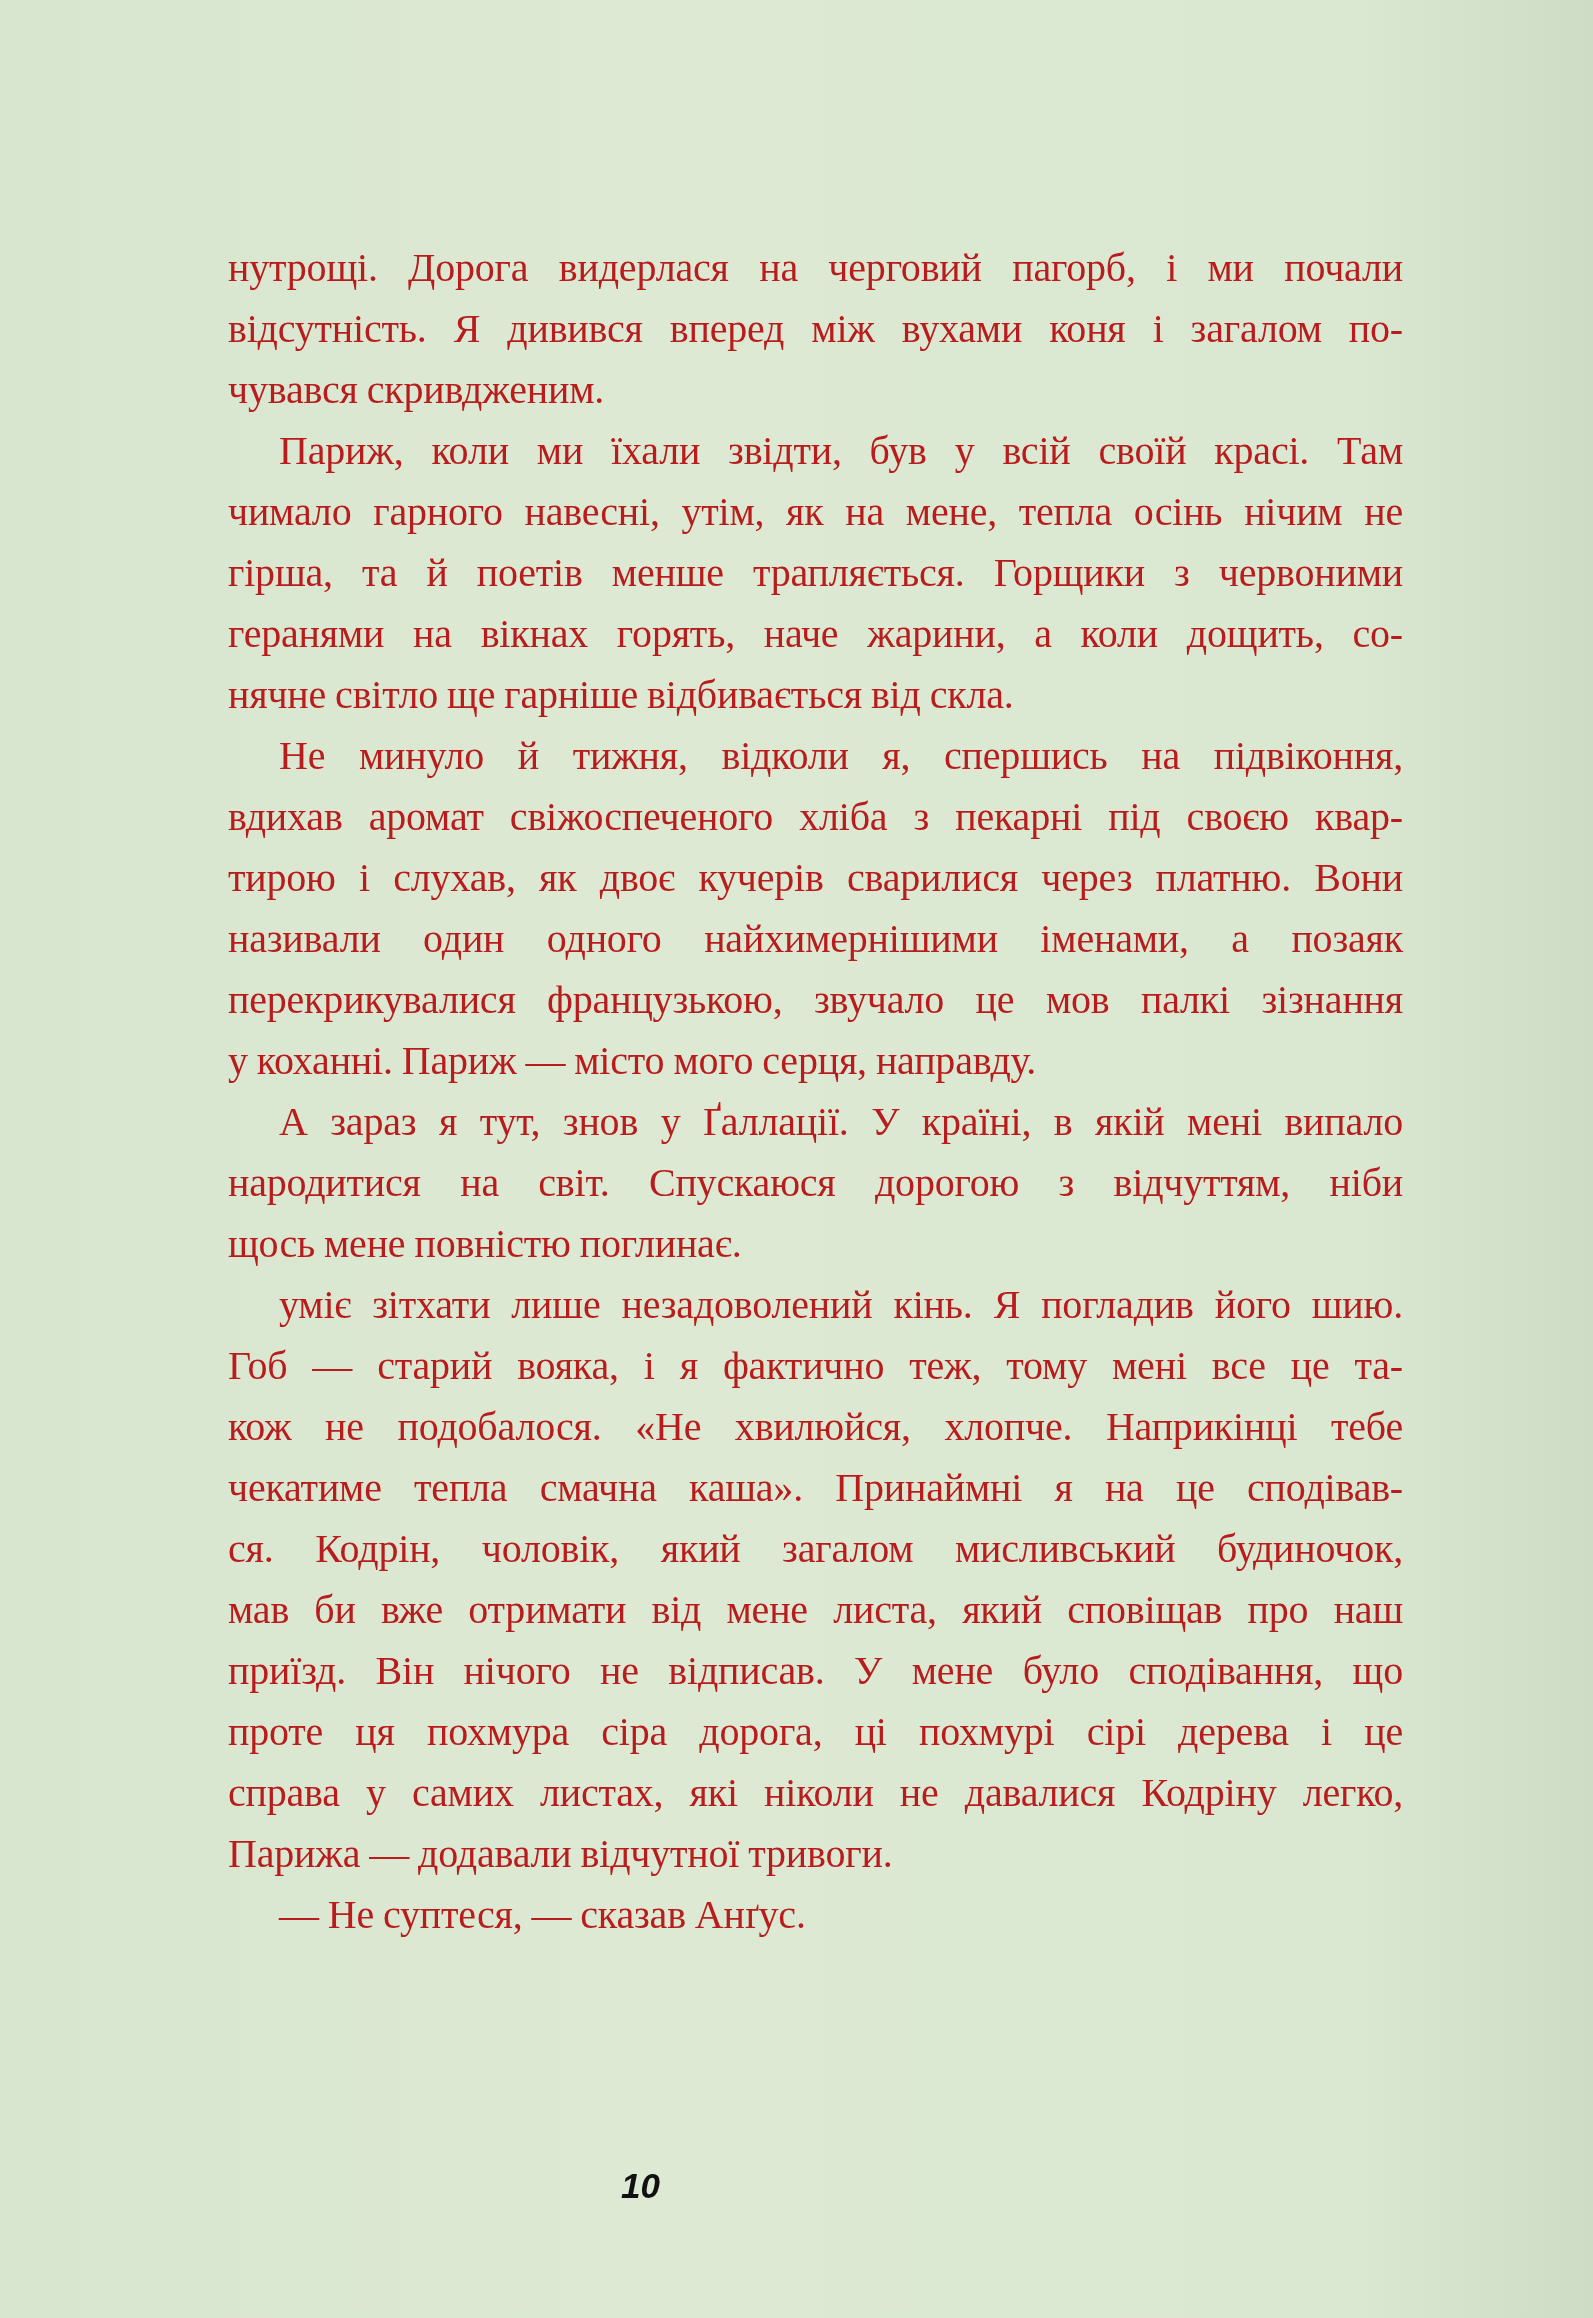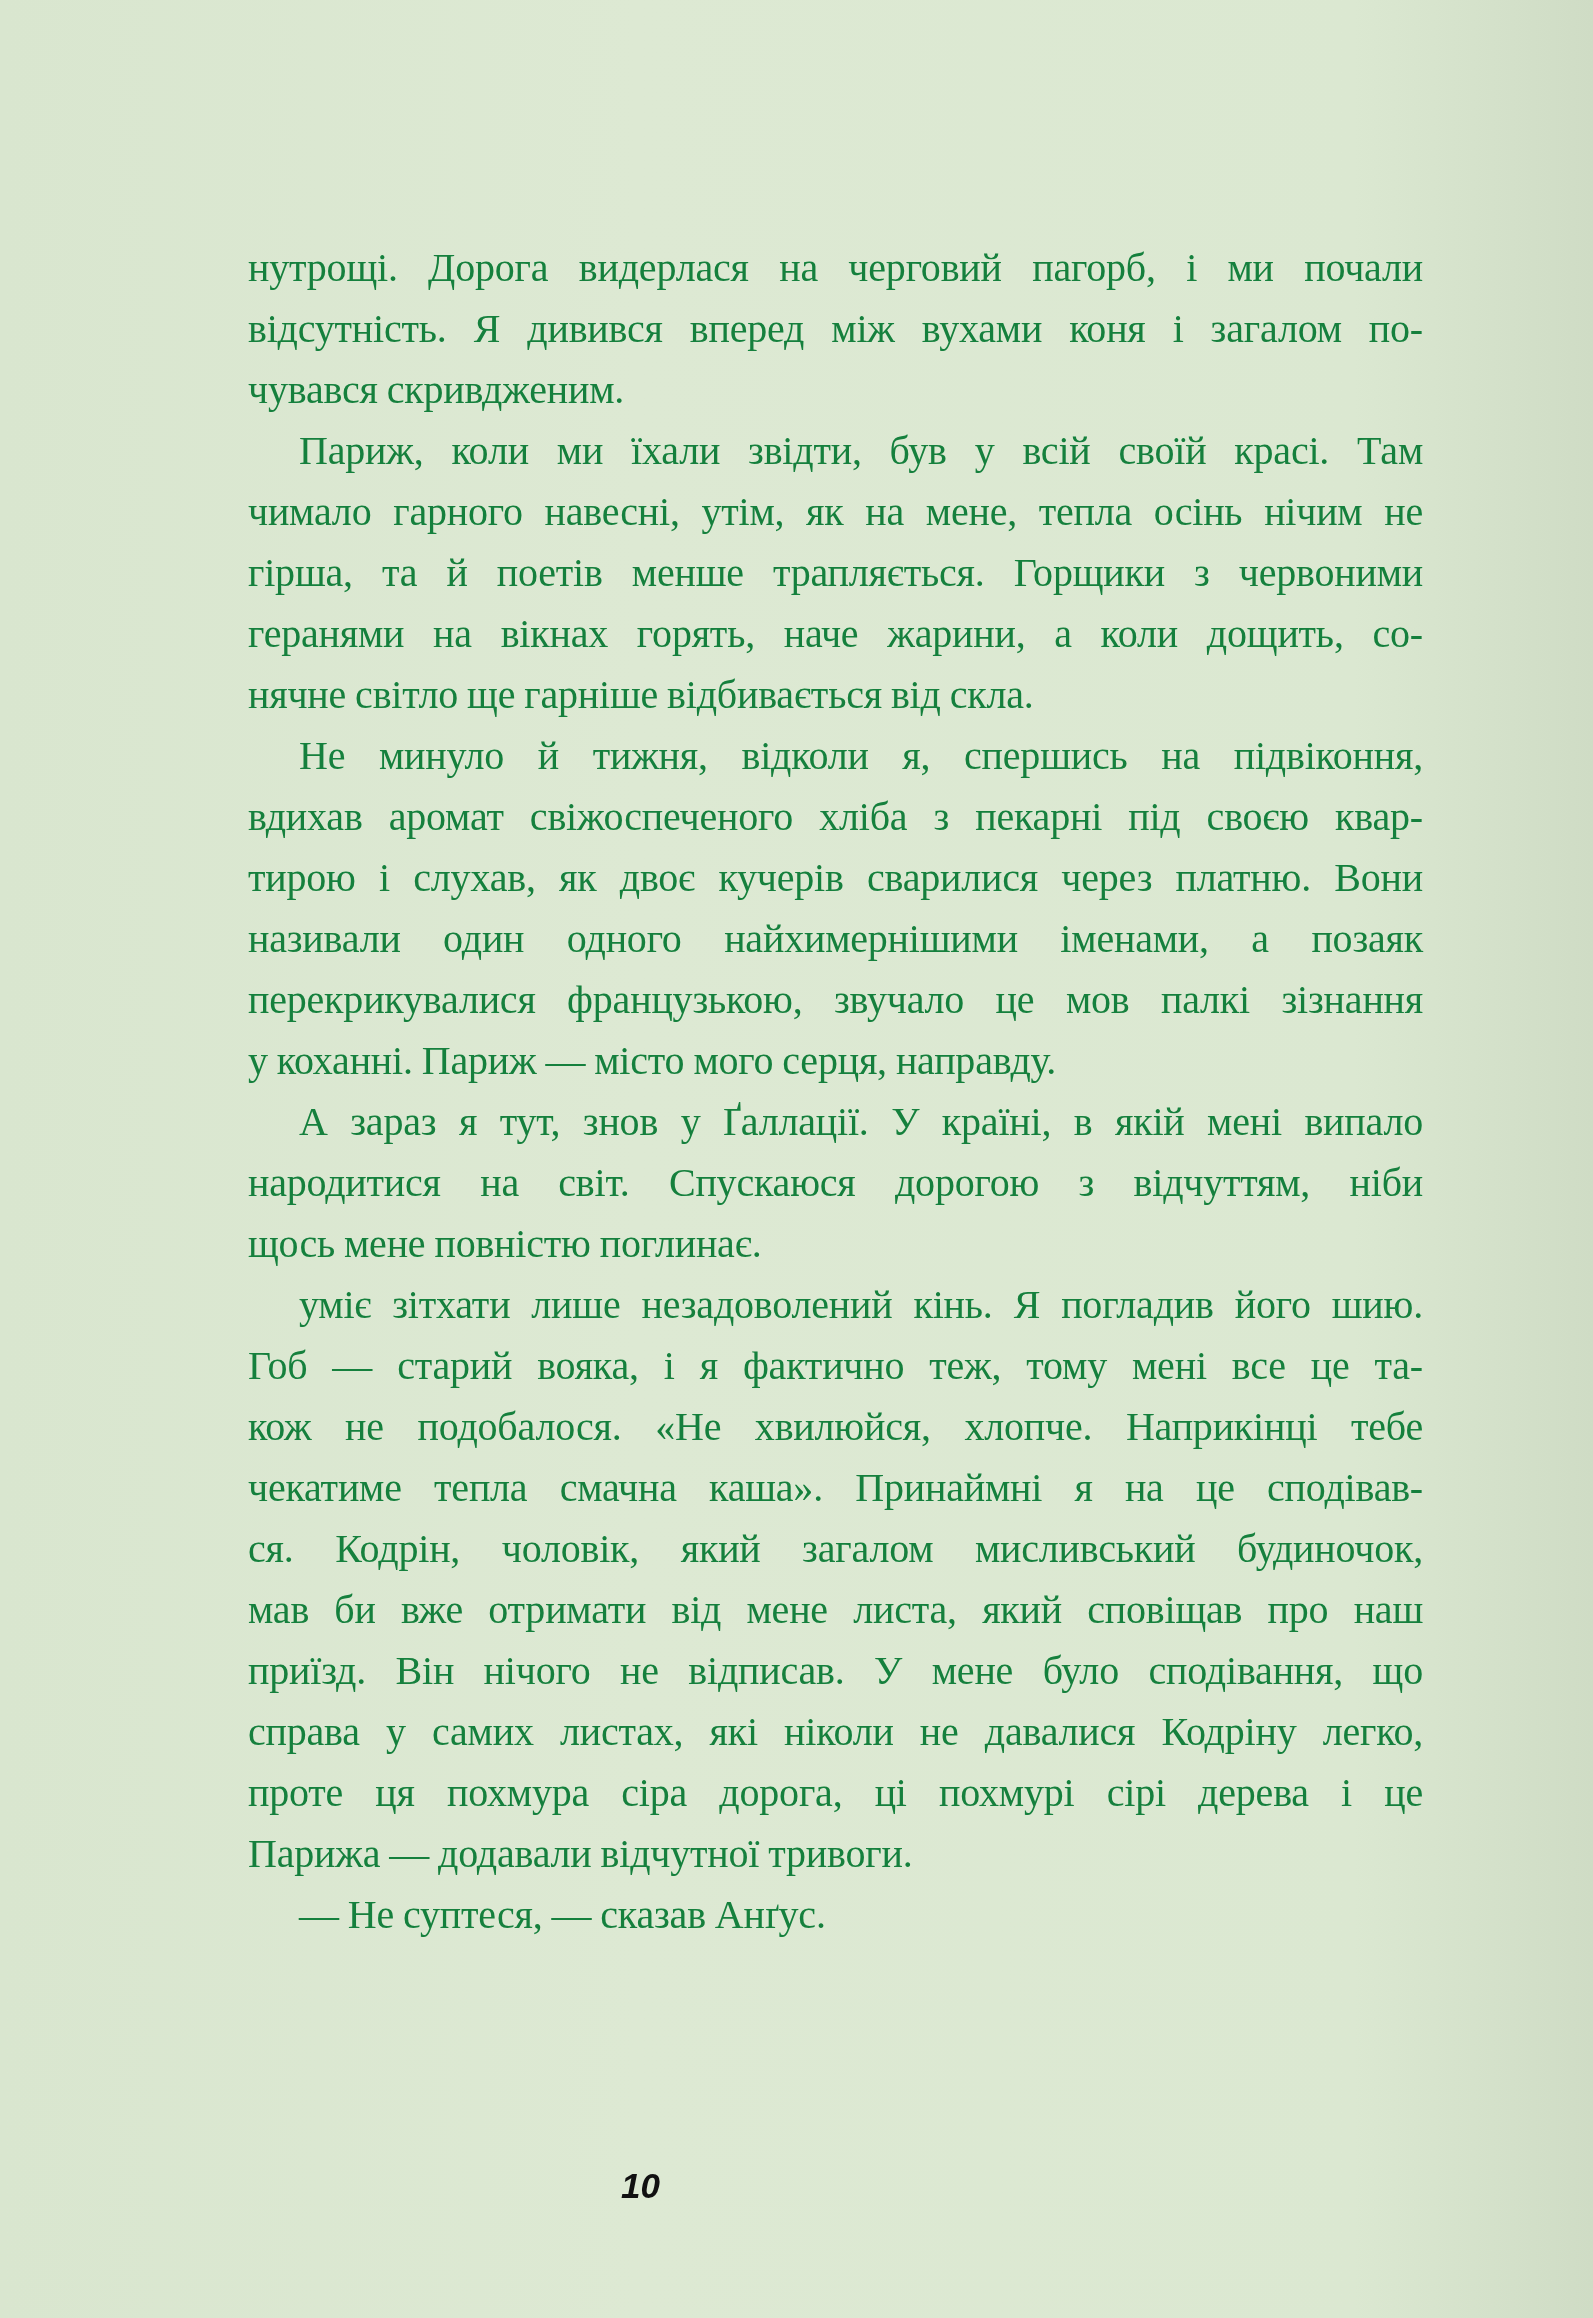--- a/index.html
+++ b/index.html
@@ -8,25 +8,25 @@
     }
     body {
       width: 1593px;
       height: 2319px;
       background: linear-gradient(90deg, #d9e6cf 0%, #dde9d3 40%, #dbe8d1 85%, #cfdcc5 100%);
       position: relative;
       overflow: hidden;
     }
     .page {
       position: absolute;
-      left: 248px;
+      left: 228px;
       top: 237px;
       width: 1175px;
       font-family: "Liberation Serif", "DejaVu Serif", serif;
-      color: #15803d;
+      color: #b91c1c;
       font-size: 40px;
       line-height: 61px;
       letter-spacing: -0.2px;
       word-spacing: -0.8px;
     }
     .para {
       margin: 0;
       text-align: justify;
       text-align-last: left;
     }
@@ -93,22 +93,22 @@
   </p>
 
   <p class="para indent-first">
     <span class="line">уміє зітхати лише незадоволений кінь. Я погладив його шию.</span>
     <span class="line">Гоб — старий вояка, і я фактично теж, тому мені все це та-</span>
     <span class="line">кож не подобалося. «Не хвилюйся, хлопче. Наприкінці тебе</span>
     <span class="line">чекатиме тепла смачна каша». Принаймні я на це сподівав-</span>
     <span class="line">ся. Кодрін, чоловік, який загалом мисливський будиночок,</span>
     <span class="line">мав би вже отримати від мене листа, який сповіщав про наш</span>
     <span class="line">приїзд. Він нічого не відписав. У мене було сподівання, що</span>
+    <span class="line">проте ця похмура сіра дорога, ці похмурі сірі дерева і це</span>
     <span class="line">справа у самих листах, які ніколи не давалися Кодріну легко,</span>
-    <span class="line">проте ця похмура сіра дорога, ці похмурі сірі дерева і це</span>
     <span class="line last">Парижа — додавали відчутної тривоги.</span>
   </p>
 
   <p class="para dialogue">
     <span class="line last">— Не суптеся, — сказав Анґус.</span>
   </p>
 
 </div>
 
 <div class="page-number">10</div>

